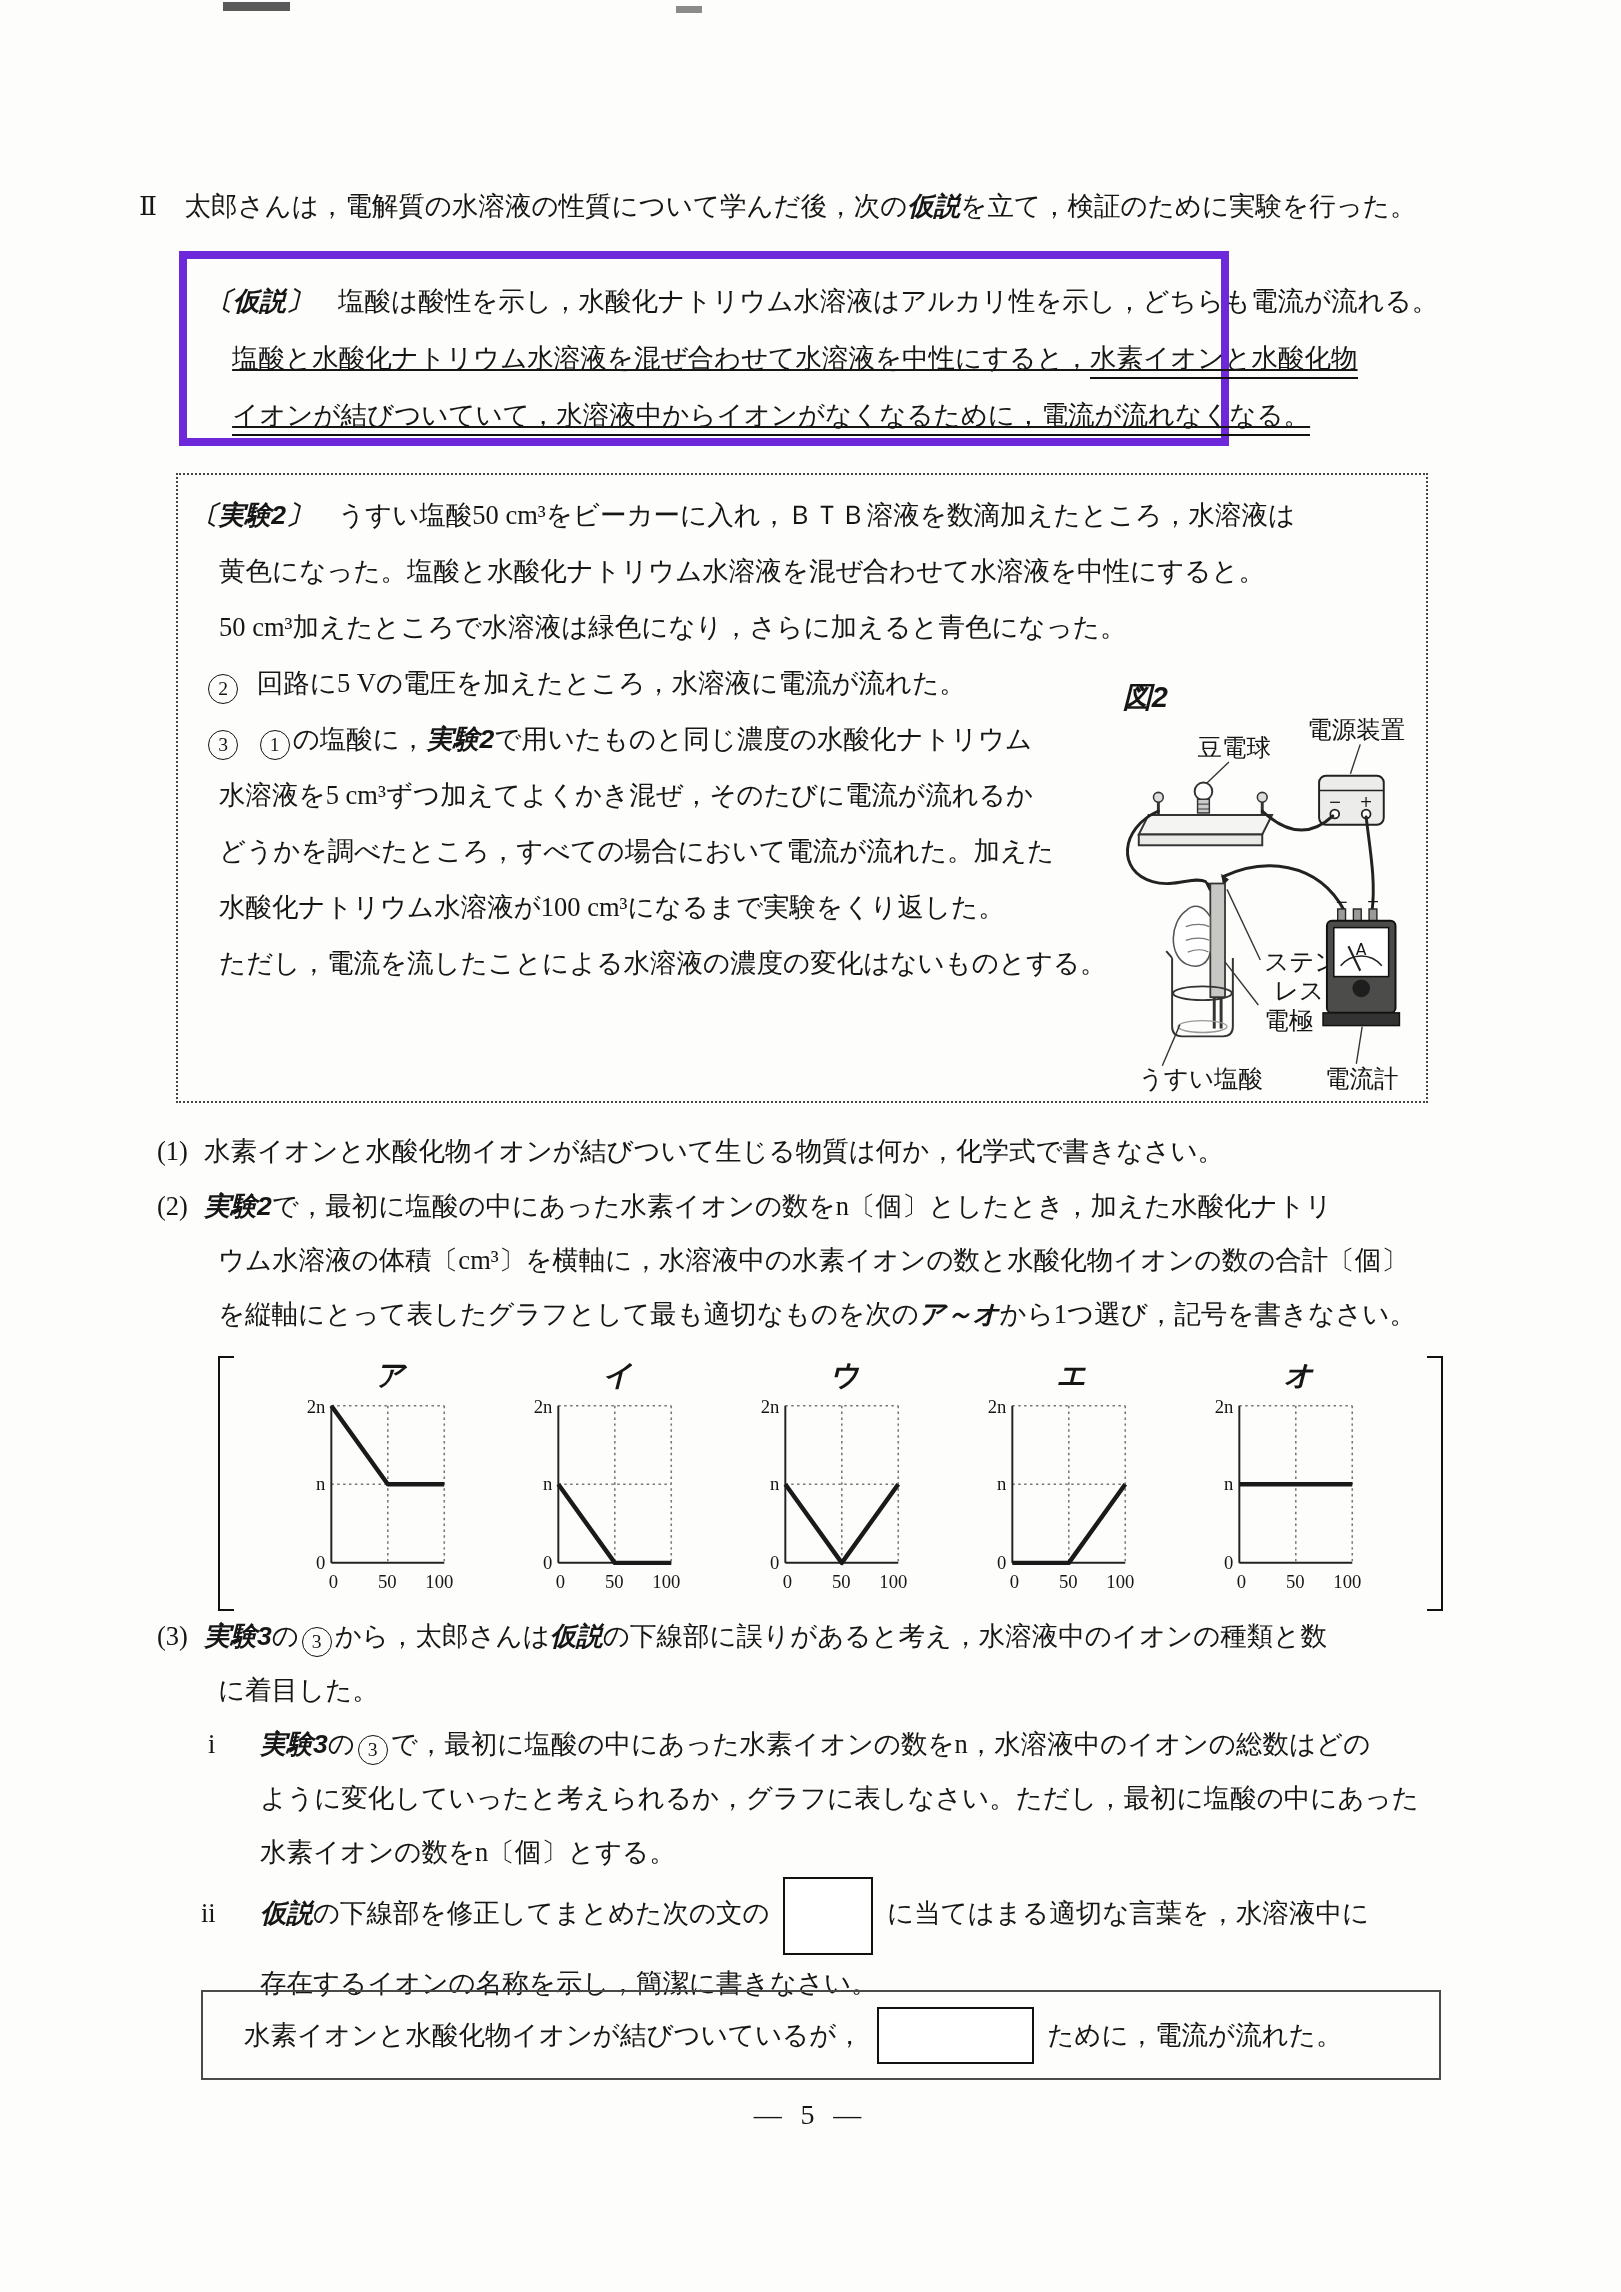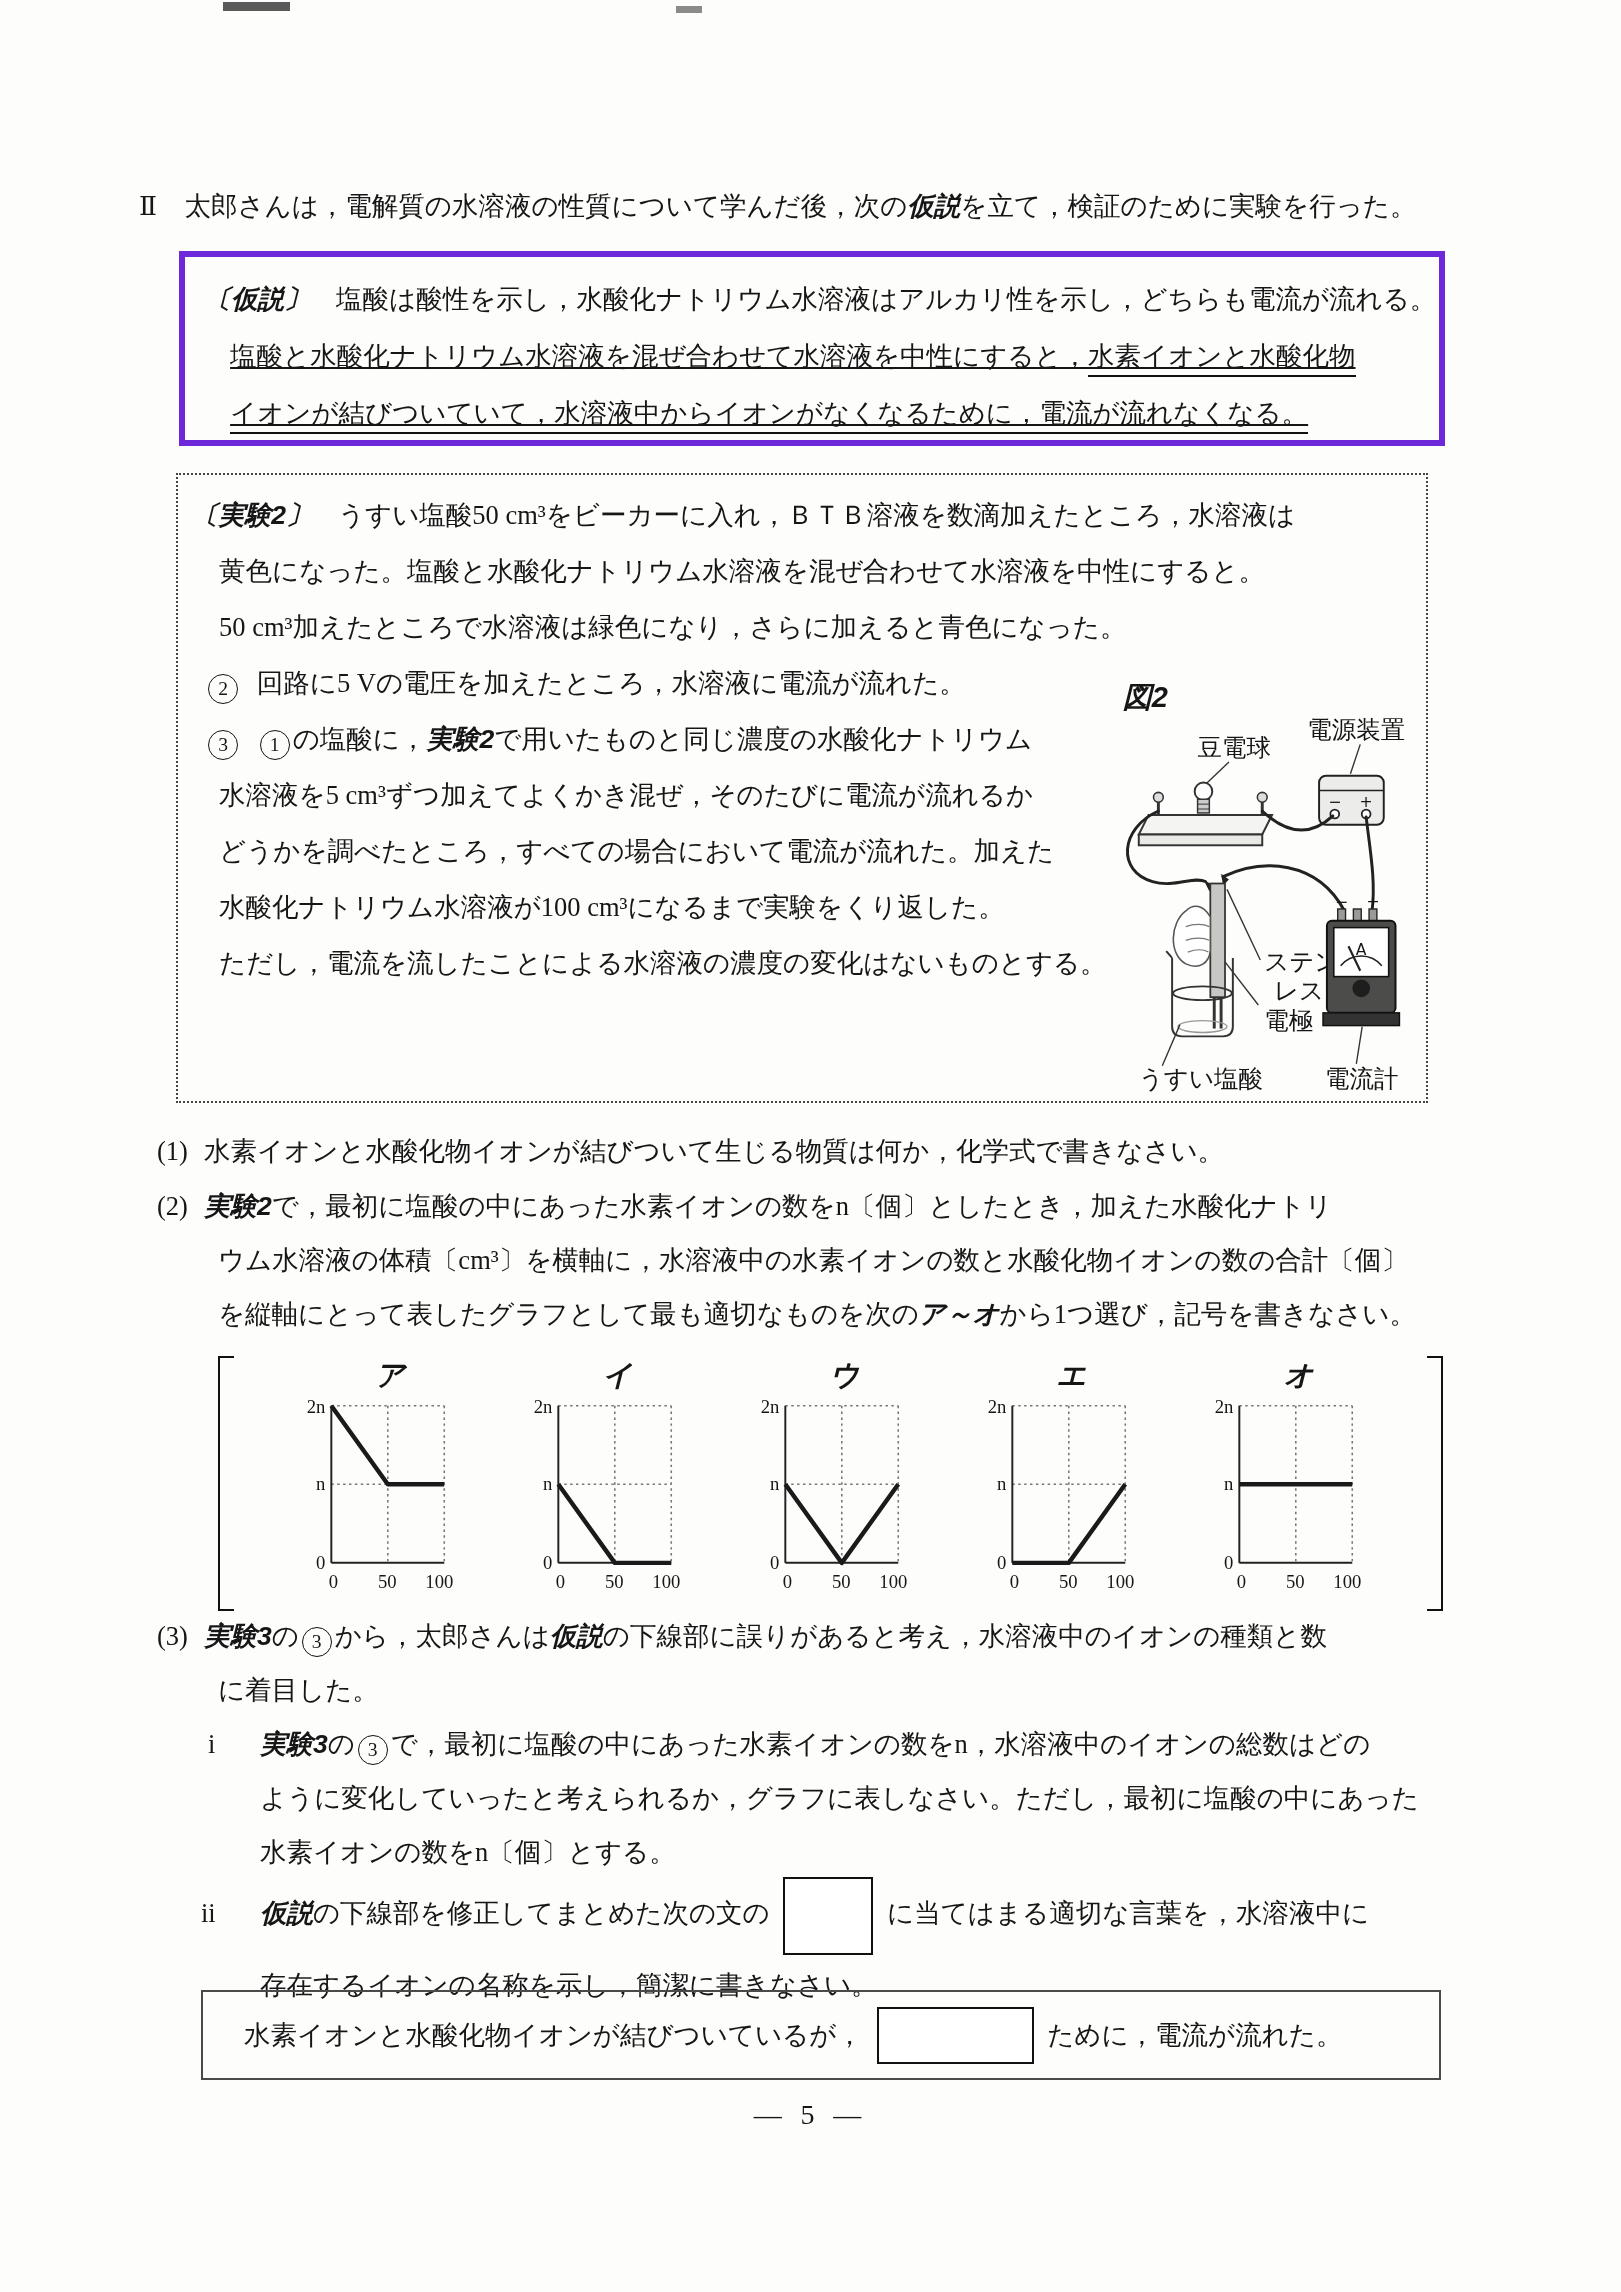--- a/index.html
+++ b/index.html
@@ -11,42 +11,42 @@
   .abs{position:absolute;}
   .nowrap{white-space:nowrap;}
   .g{font-family:"Liberation Sans","DejaVu Sans",sans-serif;font-weight:700;font-style:italic;}
   .u{border-bottom:2.5px solid #111;padding-bottom:3.9px;}
   .circ{
     display:inline-block;width:28px;height:28px;line-height:28px;border:1.7px solid #111;
     border-radius:50%;text-align:center;font-size:19.6px;vertical-align:-2.9px;margin:0 2.9px;
     font-family:"Liberation Serif","DejaVu Serif",serif;font-weight:400;
   }
   
-  #hyp-box{left:179px;top:251px;width:1266px;height:195px;border:6px solid #6d28d9;box-sizing:border-box;padding:13.7px 17.6px 0 19.6px;}
+  #hyp-box{left:179px;top:251px;width:1050px;height:195px;border:8px solid #6d28d9;box-sizing:border-box;padding:13.7px 17.6px 0 19.6px;}
   #hyp-box .line{line-height:57px;}
   #hyp-box .ind{padding-left:25.5px;text-decoration:underline;}
   #dash-box{left:176px;top:473px;width:1252px;height:630px;border:2.5px dotted #444;box-sizing:border-box;padding:11.8px 0 0 13.7px;}
   #dash-box .line{line-height:56px;width:926px;}
   .ind1{padding-left:27.4px;}
   .ind05{padding-left:13.7px;}
   
   .qnum{display:inline-block;width:47px;}
   .qline{line-height:54px;}
   #q1{left:157px;top:1124px;width:1392px;}
   #q2{left:157px;top:1179px;width:1431px;}
   #q2 .cont{padding-left:61px;}
   #q2 .first{padding-left:0;}
   #q3{left:157px;top:1609px;width:1411px;}
   #q3 .cont{padding-left:61px;}
   #qi{left:208px;top:1717px;width:1372px;}
   #qi .cont{padding-left:52px;}
   #qi .qnum{width:52px;}
   #qii{left:201px;top:1877px;width:1372px;}
   #qii .qnum{width:59px;}
-  #qii .cont{padding-left:59px;}
+  #qii .cont{padding-left:59px;font-family:Liberation Mono, monospace;}
   #qii .qline{line-height:61px;}
   .blank1{display:inline-block;width:86px;height:74px;border:2.5px solid #111;vertical-align:middle;margin:0 13.7px;background:#fff;}
   .blank2{display:inline-block;width:153px;height:53px;border:2.5px solid #111;vertical-align:middle;margin:0 13.7px;background:#fff;}
   #ans-box{left:201px;top:1990px;width:1240px;height:90px;border:2px solid #4a4a4a;box-sizing:border-box;
            display:flex;align-items:center;padding-left:41px;}
   #footer{left:0;top:2099px;width:1621px;text-align:center;font-size:28px;letter-spacing:5.9px;}
   
   #graphs{left:218px;top:1356px;width:1225px;height:255px;display:flex;justify-content:space-between;}
   .brk{width:15.7px;border:2.9px solid #111;box-sizing:border-box;}
   .brkL{border-right:none;}

